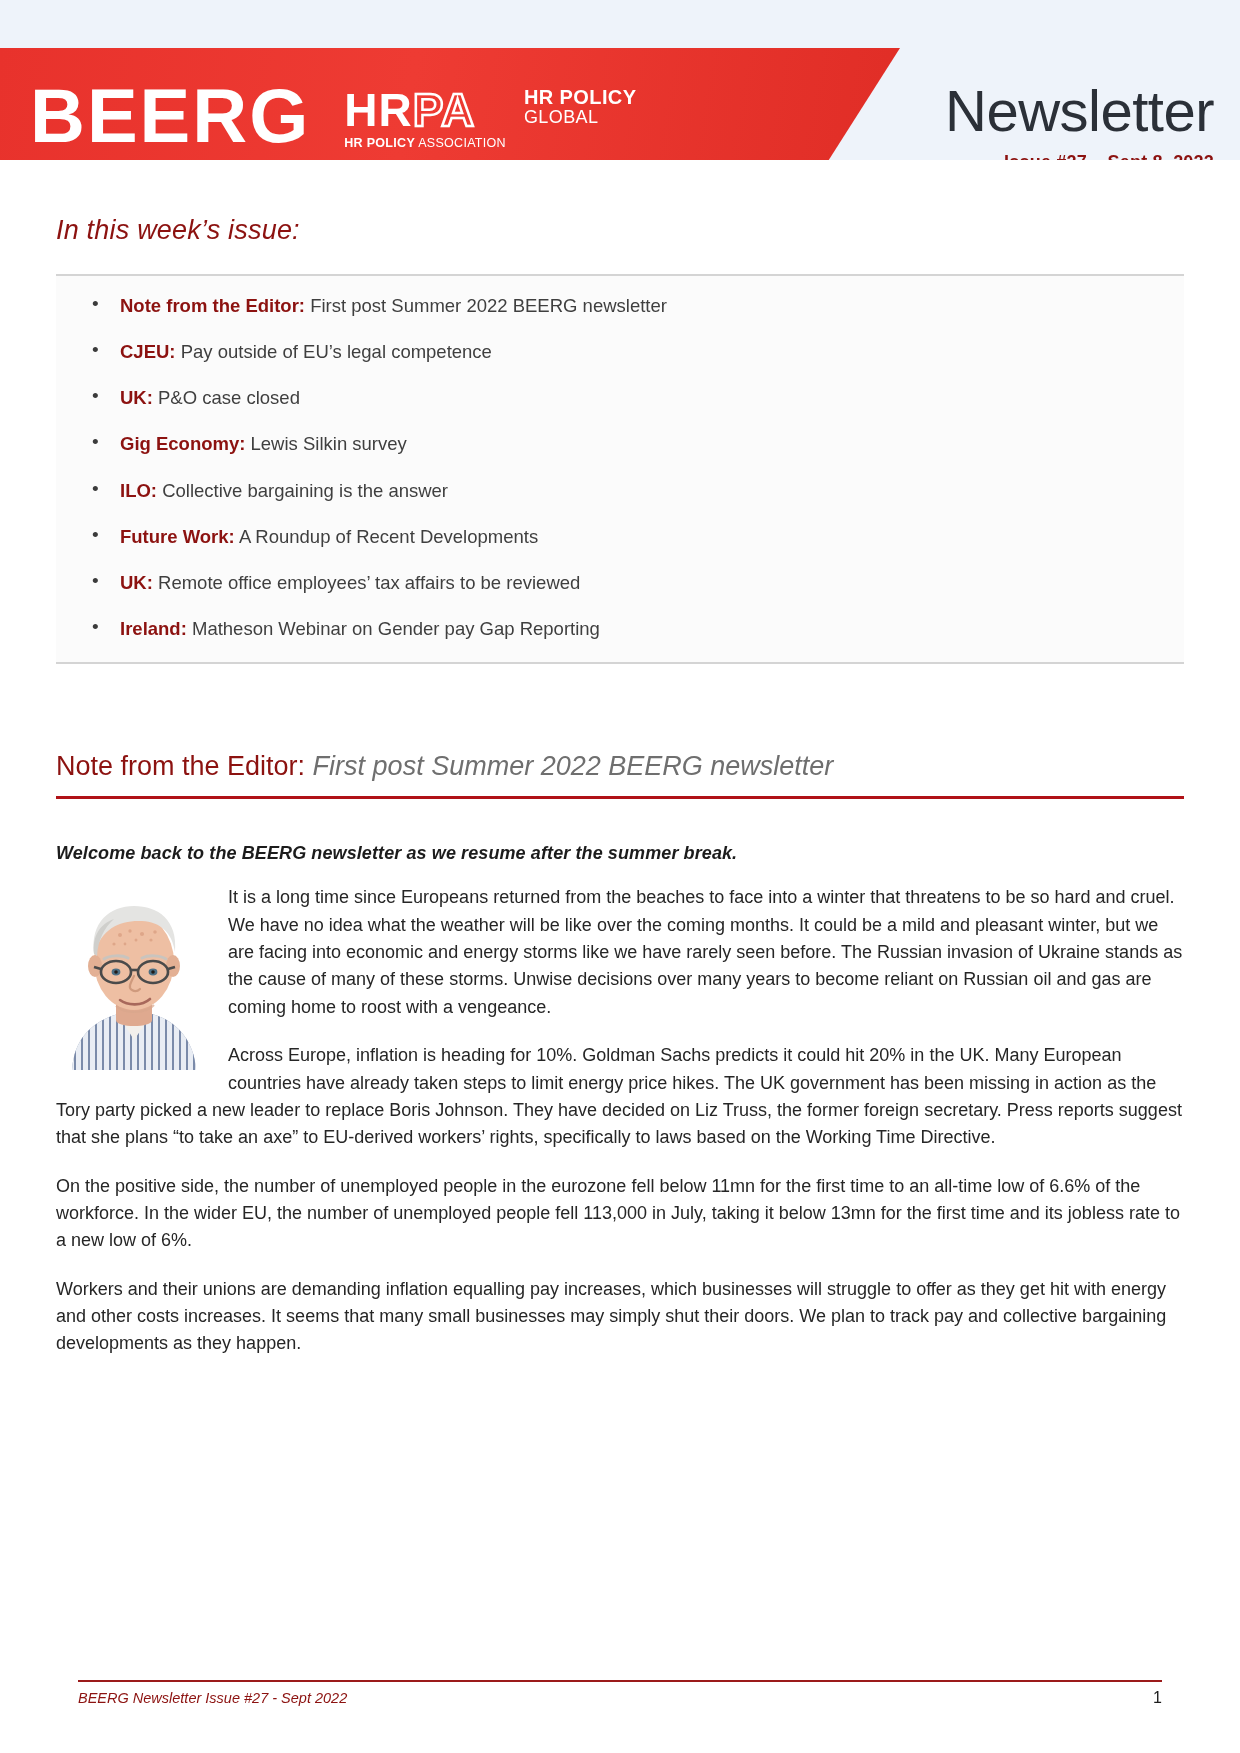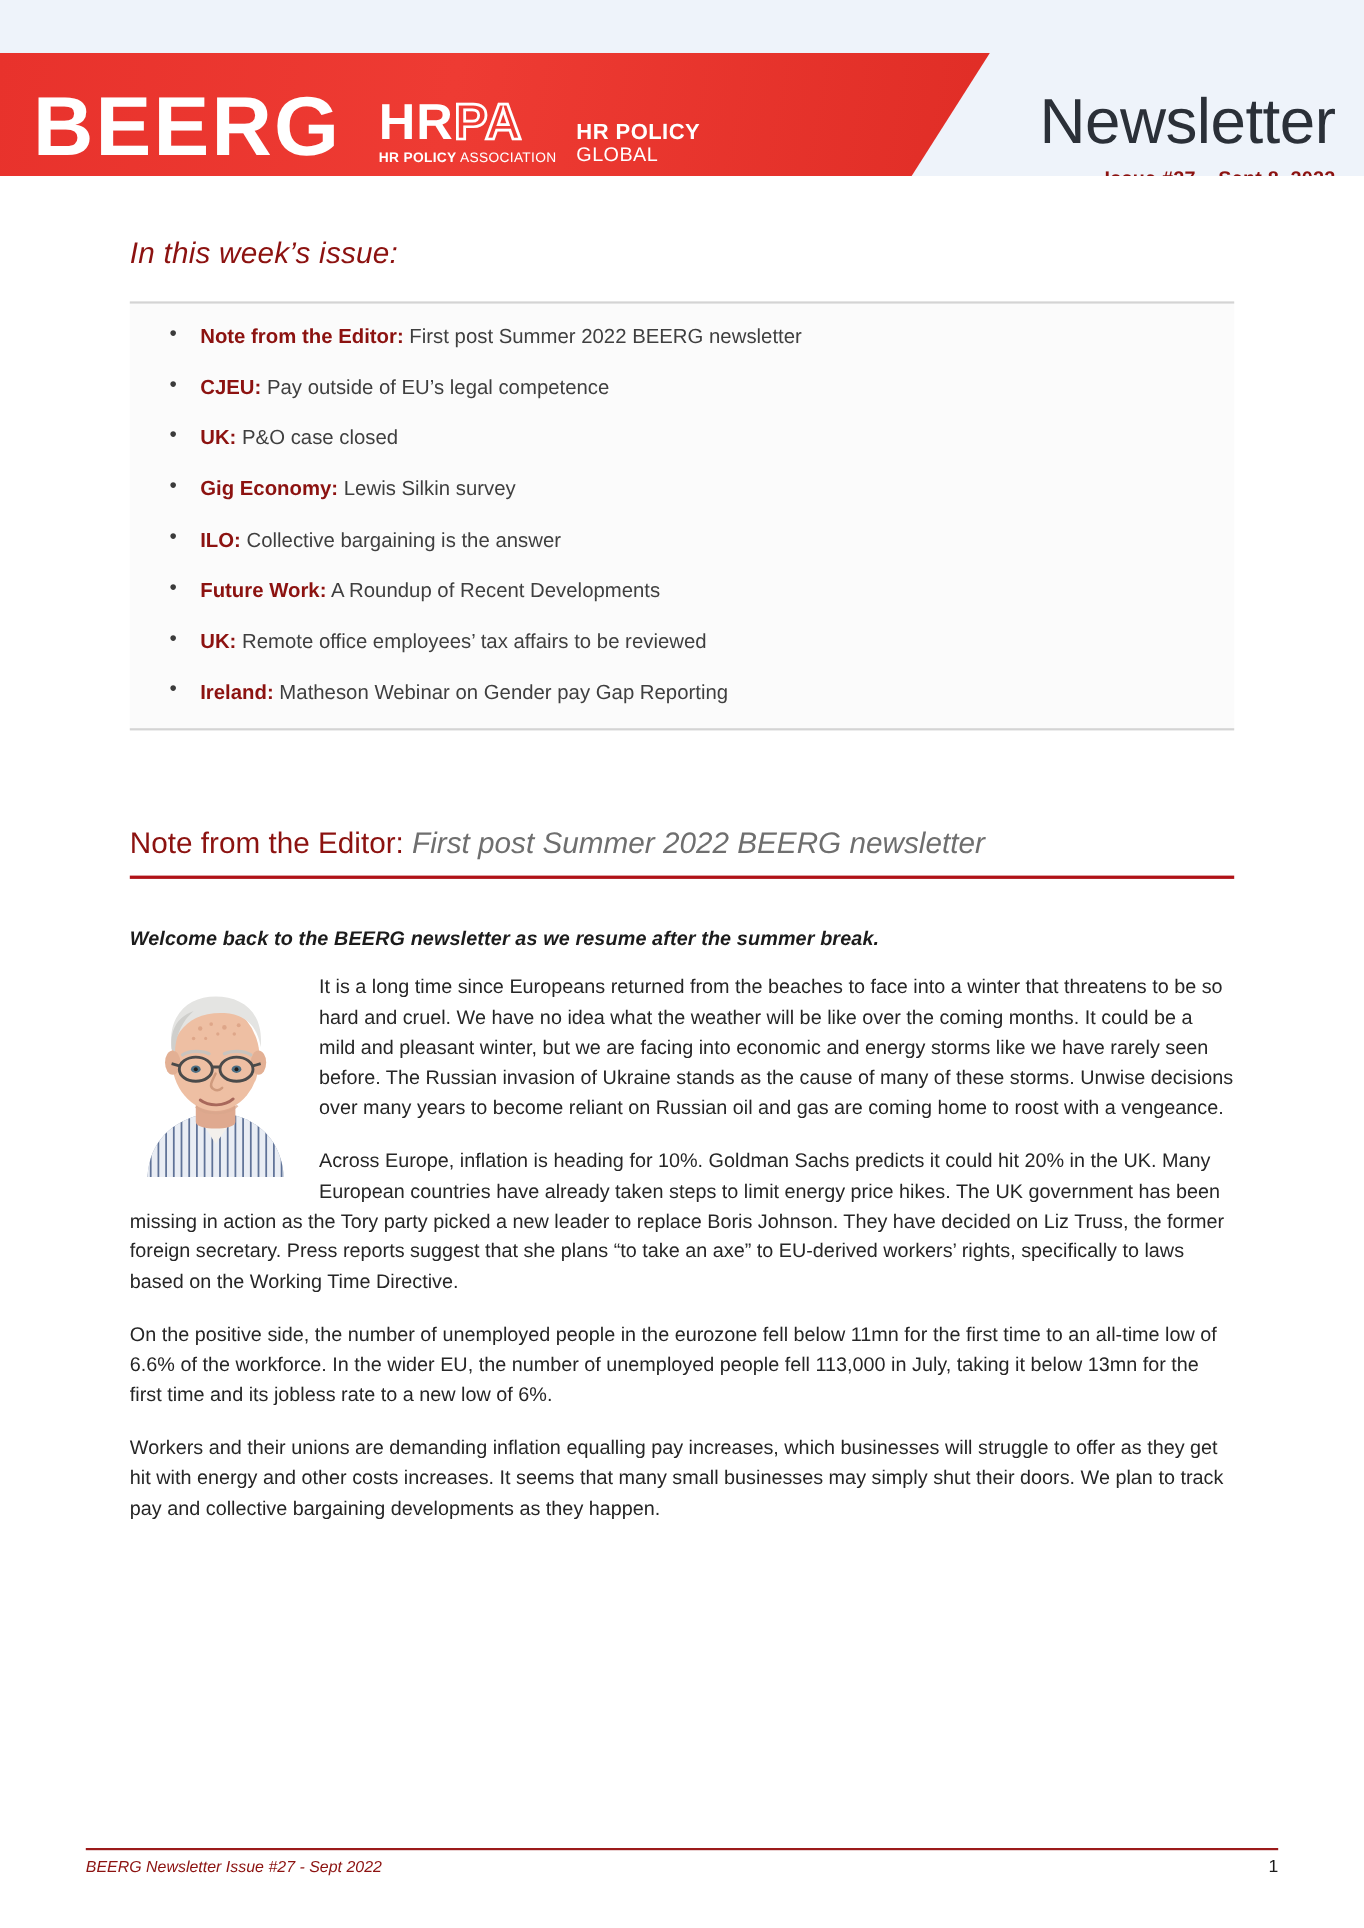--- a/index.html
+++ b/index.html
@@ -40,21 +40,21 @@
   }
   .beerg-word {
     font-family: "Liberation Sans", sans-serif;
     font-size: 76px;
     font-weight: 700;
     letter-spacing: 2px;
     color: #ffffff;
     line-height: 1;
     padding-bottom: 4px;
   }
-  .hrpa-block { display: flex; align-items: flex-end; gap: 18px; }
+  .hrpa-block { display: flex; align-items: flex-start; gap: 18px; }
   .hrpa-left { display: flex; flex-direction: column; align-items: flex-start; }
   .hrpa-mark {
     position: relative;
     font-size: 46px;
     font-weight: 700;
     color: #ffffff;
     line-height: 1;
     letter-spacing: 1px;
   }
   .hrpa-mark .outline {
@@ -92,21 +92,21 @@
   }
   .news-issue {
     font-size: 18px;
     font-weight: 700;
     color: #8c1210;
     margin-top: 12px;
     letter-spacing: 0.2px;
   }
 
   
-  .page { padding: 0 118px; }
+  .page { padding: 0 56px; }
 
   .issue-head {
     font-size: 27px;
     font-style: italic;
     color: #8c1210;
     margin-top: 55px;
     letter-spacing: 0.2px;
   }
 
   .toc-box {

